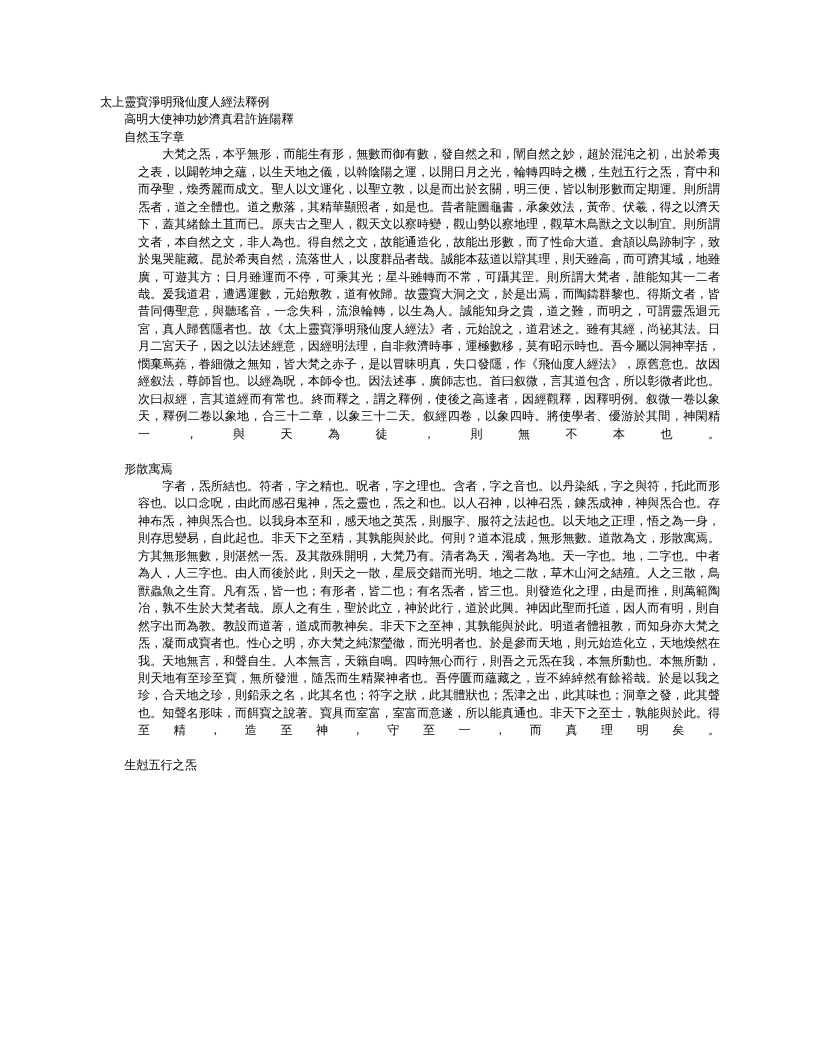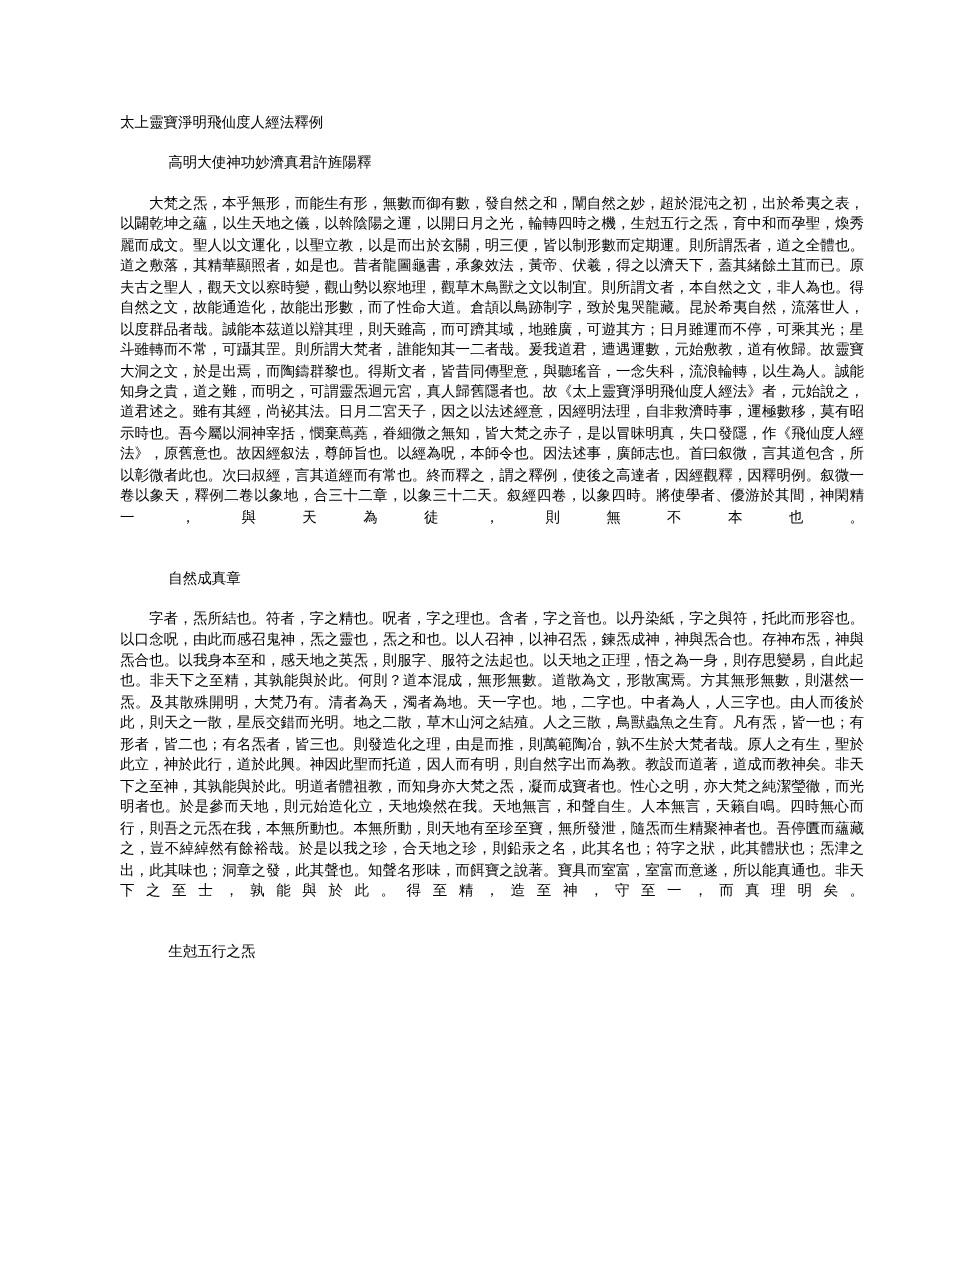--- a/index.html
+++ b/index.html
@@ -42,47 +42,48 @@
     font-size: 12.1px;
     line-height: 17.45px;
     margin: 0;
     text-indent: 0;
     white-space: nowrap;
   }
   
   .heading-line {
     font-size: 12.1px;
     line-height: 17.45px;
-    margin: 16px;
+    margin: 0;
     text-indent: 24.2px;
     white-space: nowrap;
   }
   
   .para {
     text-indent: 24.2px;
   }
   
   .para::after {
     content: "";
     display: inline-block;
     width: 100%;
   }
-  .para { text-align-last: left; }
+  .para { text-align-last: left; margin-left: 38px; }
 </style>
 </head>
 <body>
 
 <div class="page">
   <div class="doc-body">
 
     <div class="doc-title">太上靈寶淨明飛仙度人經法釋例</div>
 
     <div class="heading-line">高明大使神功妙濟真君許旌陽釋</div>
 
+    <div class="heading-line">自然玉字章</div>
     <p class="line-block para">大梵之炁，本乎無形，而能生有形，無數而御有數，發自然之和，闡自然之妙，超於混沌之初，出於希夷之表，以闢乾坤之蘊，以生天地之儀，以斡陰陽之運，以開日月之光，輪轉四時之機，生尅五行之炁，育中和而孕聖，煥秀麗而成文。聖人以文運化，以聖立教，以是而出於玄關，明三便，皆以制形數而定期運。則所謂炁者，道之全體也。道之敷落，其精華顯照者，如是也。昔者龍圖龜書，承象效法，黃帝、伏羲，得之以濟天下，蓋其緒餘土苴而已。原夫古之聖人，觀天文以察時變，觀山勢以察地理，觀草木鳥獸之文以制宜。則所謂文者，本自然之文，非人為也。得自然之文，故能通造化，故能出形數，而了性命大道。倉頡以鳥跡制字，致於鬼哭龍藏。昆於希夷自然，流落世人，以度群品者哉。誠能本茲道以辯其理，則天雖高，而可躋其域，地雖廣，可遊其方；日月雖運而不停，可乘其光；星斗雖轉而不常，可躡其罡。則所謂大梵者，誰能知其一二者哉。爰我道君，遭遇運數，元始敷教，道有攸歸。故靈寶大洞之文，於是出焉，而陶鑄群黎也。得斯文者，皆昔同傳聖意，與聽瑤音，一念失科，流浪輪轉，以生為人。誠能知身之貴，道之難，而明之，可謂靈炁迴元宮，真人歸舊隱者也。故《太上靈寶淨明飛仙度人經法》者，元始說之，道君述之。雖有其經，尚袐其法。日月二宮天子，因之以法述經意，因經明法理，自非救濟時事，運極數移，莫有昭示時也。吾今屬以洞神宰括，憫棄蔦蕘，眷細微之無知，皆大梵之赤子，是以冒昧明真，失口發隱，作《飛仙度人經法》，原舊意也。故因經叙法，尊師旨也。以經為呪，本師令也。因法述事，廣師志也。首曰叙微，言其道包含，所以彰微者此也。次曰叔經，言其道經而有常也。終而釋之，謂之釋例，使後之高達者，因經觀釋，因釋明例。叙微一卷以象天，釋例二卷以象地，合三十二章，以象三十二天。叙經四卷，以象四時。將使學者、優游於其間，神閑精一，與天為徒，則無不本也。</p>
 
-    <div class="heading-line">自然成真章</div>
+    <div class="heading-line">形散寓焉</div>
     <p class="line-block para">字者，炁所結也。符者，字之精也。呪者，字之理也。含者，字之音也。以丹染紙，字之與符，托此而形容也。以口念呪，由此而感召鬼神，炁之靈也，炁之和也。以人召神，以神召炁，鍊炁成神，神與炁合也。存神布炁，神與炁合也。以我身本至和，感天地之英炁，則服字、服符之法起也。以天地之正理，悟之為一身，則存思變易，自此起也。非天下之至精，其孰能與於此。何則？道本混成，無形無數。道散為文，形散寓焉。方其無形無數，則湛然一炁。及其散殊開明，大梵乃有。清者為天，濁者為地。天一字也。地，二字也。中者為人，人三字也。由人而後於此，則天之一散，星辰交錯而光明。地之二散，草木山河之結殖。人之三散，鳥獸蟲魚之生育。凡有炁，皆一也；有形者，皆二也；有名炁者，皆三也。則發造化之理，由是而推，則萬範陶冶，孰不生於大梵者哉。原人之有生，聖於此立，神於此行，道於此興。神因此聖而托道，因人而有明，則自然字出而為教。教設而道著，道成而教神矣。非天下之至神，其孰能與於此。明道者體祖教，而知身亦大梵之炁，凝而成寶者也。性心之明，亦大梵之純潔瑩徹，而光明者也。於是參而天地，則元始造化立，天地煥然在我。天地無言，和聲自生。人本無言，天籟自鳴。四時無心而行，則吾之元炁在我，本無所動也。本無所動，則天地有至珍至寶，無所發泄，隨炁而生精聚神者也。吾停匱而蘊藏之，豈不綽綽然有餘裕哉。於是以我之珍，合天地之珍，則鉛汞之名，此其名也；符字之狀，此其體狀也；炁津之出，此其味也；洞章之發，此其聲也。知聲名形味，而餌寶之說著。寶具而室富，室富而意遂，所以能真通也。非天下之至士，孰能與於此。得至精，造至神，守至一，而真理明矣。</p>
 
     <div class="heading-line">生尅五行之炁</div>
 
   </div>
 </div>
 
 </body></html>

